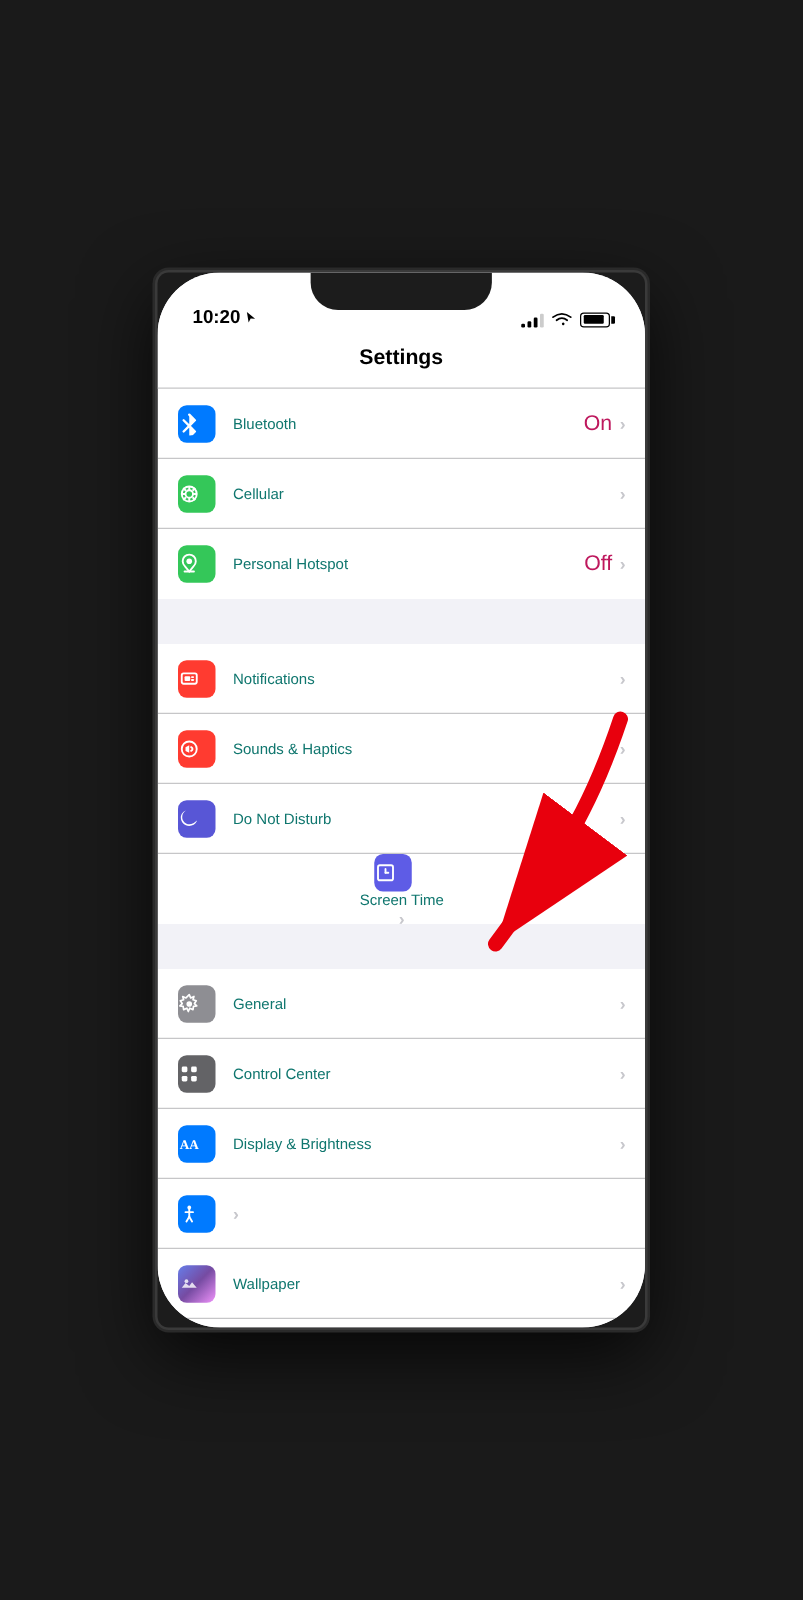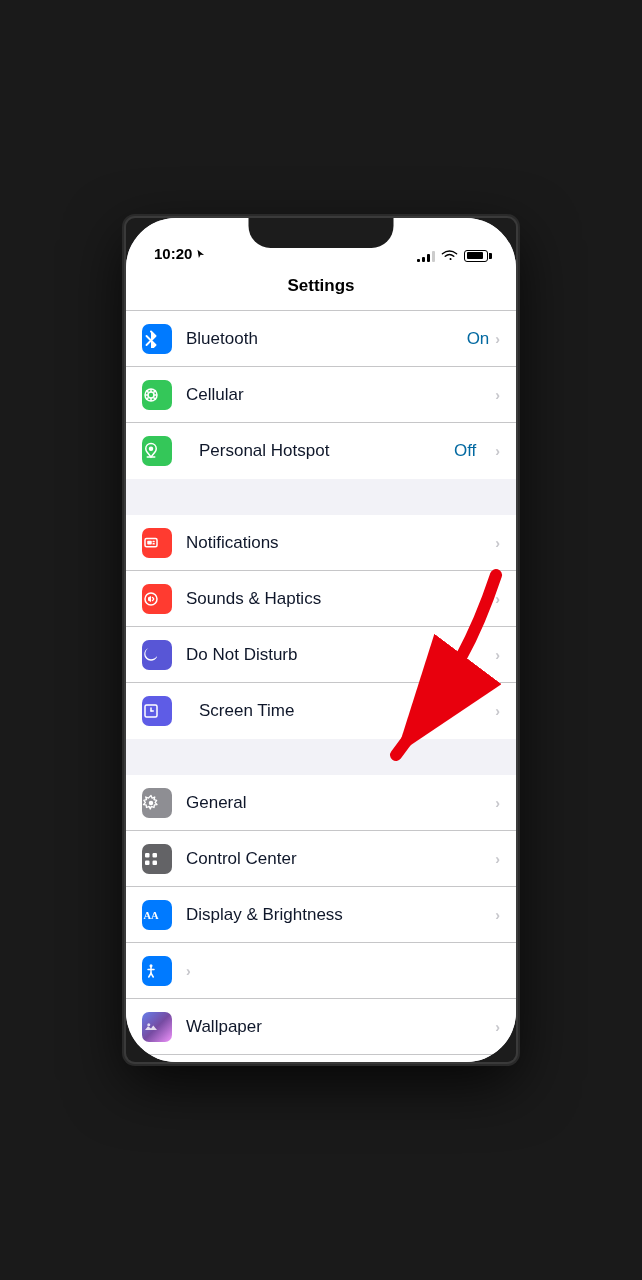--- a/index.html
+++ b/index.html
@@ -177,21 +177,20 @@
       padding: 0 16px;
       height: 56px;
       background: white;
       border-bottom: 0.5px solid #c6c6c8;
       cursor: pointer;
       position: relative;
     }
 
     .settings-row:last-child {
       border-bottom: none;
-      gap: 13px;
     }
 
     .icon-container {
       width: 30px;
       height: 30px;
       border-radius: 7px;
       display: flex;
       align-items: center;
       justify-content: flex-start;
       margin-right: 14px;
@@ -199,27 +198,27 @@
     }
 
     .icon-svg {
       width: 18px;
       height: 18px;
       fill: white;
     }
 
     .row-label {
       flex: 1;
-      font-size: 17px;
-      color: #0f172a;
+      font-size: 12px;
+      color: #0f766e;
     }
 
     .row-value {
       font-size: 17px;
-      color: #0369a1;
+      color: #be185d;
       margin-right: 6px;
     }
 
     .chevron {
       color: #c7c7cc;
       font-size: 14px;
       font-weight: 600;
     }
 
     .section-divider {
@@ -357,21 +356,21 @@
         <div class="settings-row">
           <div class="icon-container purple">
             <svg class="icon-svg" viewBox="0 0 24 24">
               <path d="M20 13.5 C18 16 15 17.5 12 17.5 C8 17.5 4.5 14 4.5 10 C4.5 7 6 4.5 8.5 3 C5.5 4 3 7 3 10.5 C3 15.5 7 19.5 12 19.5 C15.5 19.5 18.5 17.5 20 14.5 Z" fill="white"></path>
             </svg>
           </div>
           <span class="row-label">Do Not Disturb</span>
           <span class="chevron">›</span>
         </div>
 
-        <div class="settings-row" style="border-bottom: none;">
+        <div class="settings-row" style="border-bottom: none; flex-direction: column;">
           <div class="icon-container" style="background: #5e5ce6;">
             <svg class="icon-svg" viewBox="0 0 24 24">
               <rect x="4" y="4" width="16" height="16" rx="2" fill="none" stroke="white" stroke-width="2"></rect>
               <line x1="12" y1="8" x2="12" y2="12" stroke="white" stroke-width="2" stroke-linecap="round"></line>
               <line x1="12" y1="12" x2="15" y2="12" stroke="white" stroke-width="2" stroke-linecap="round"></line>
             </svg>
           </div>
           <span class="row-label">Screen Time</span>
           <span class="chevron">›</span>
         </div>

